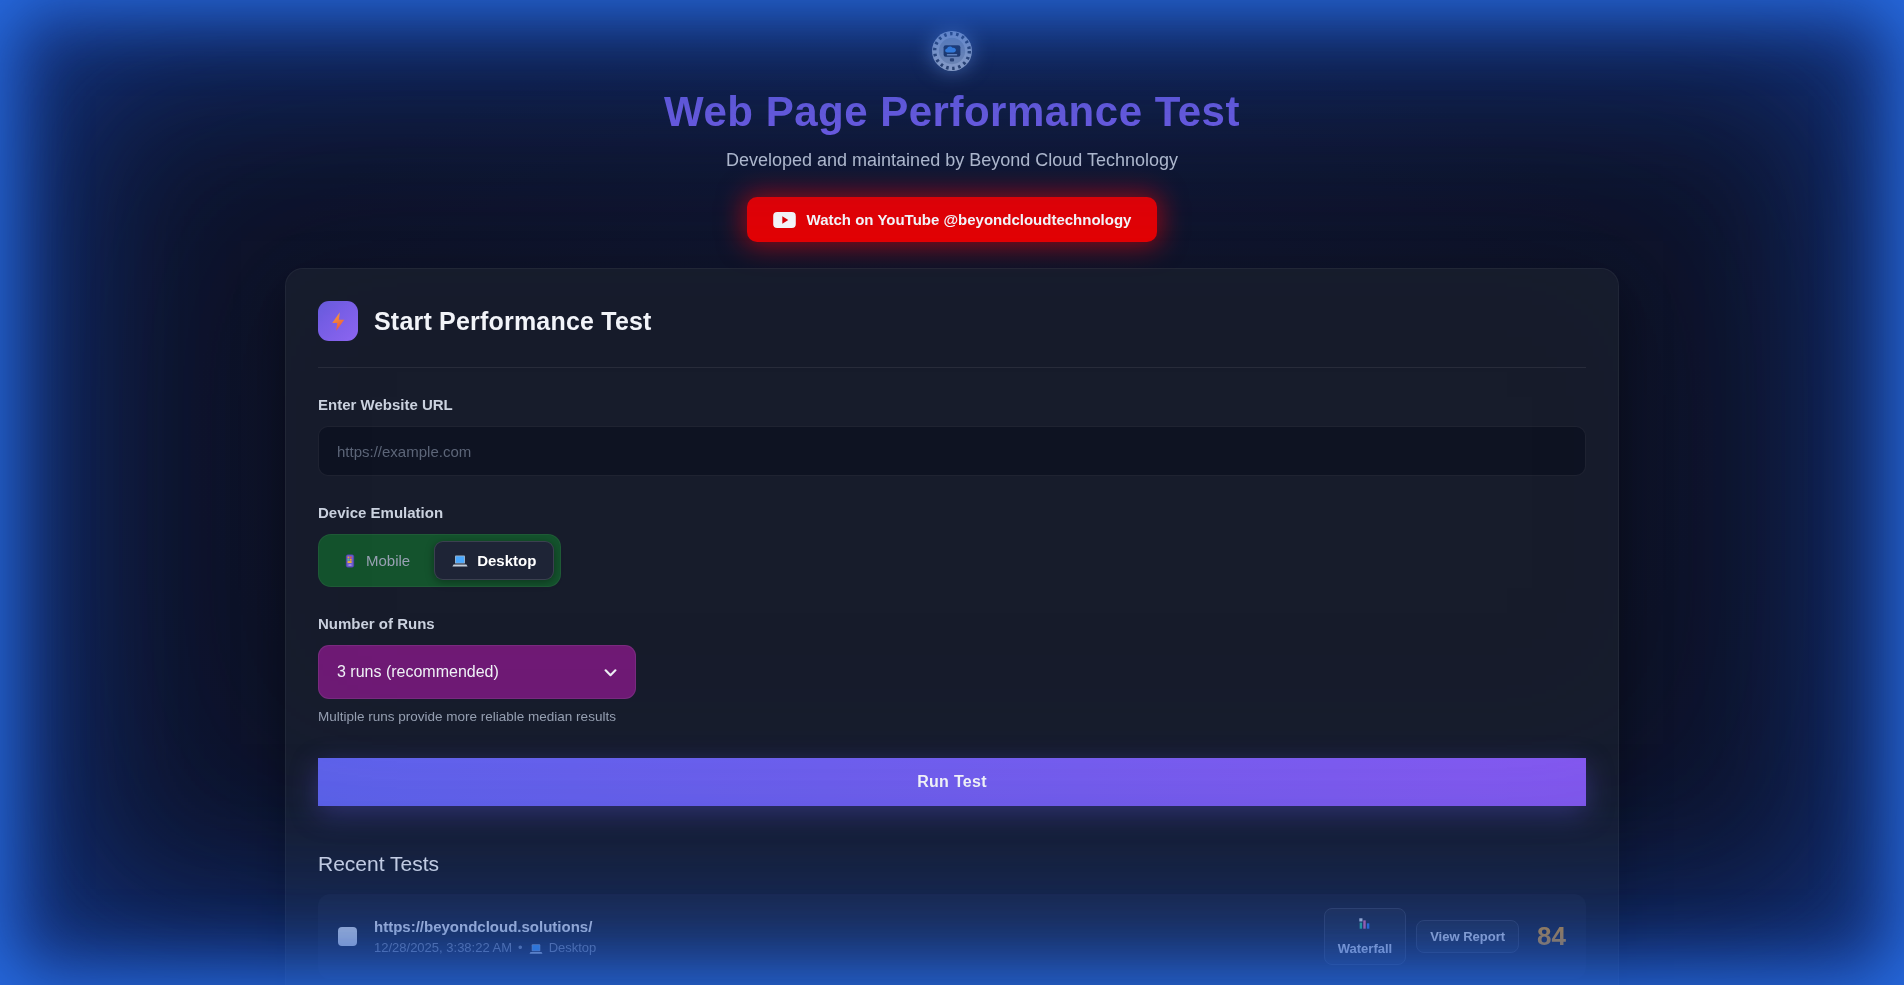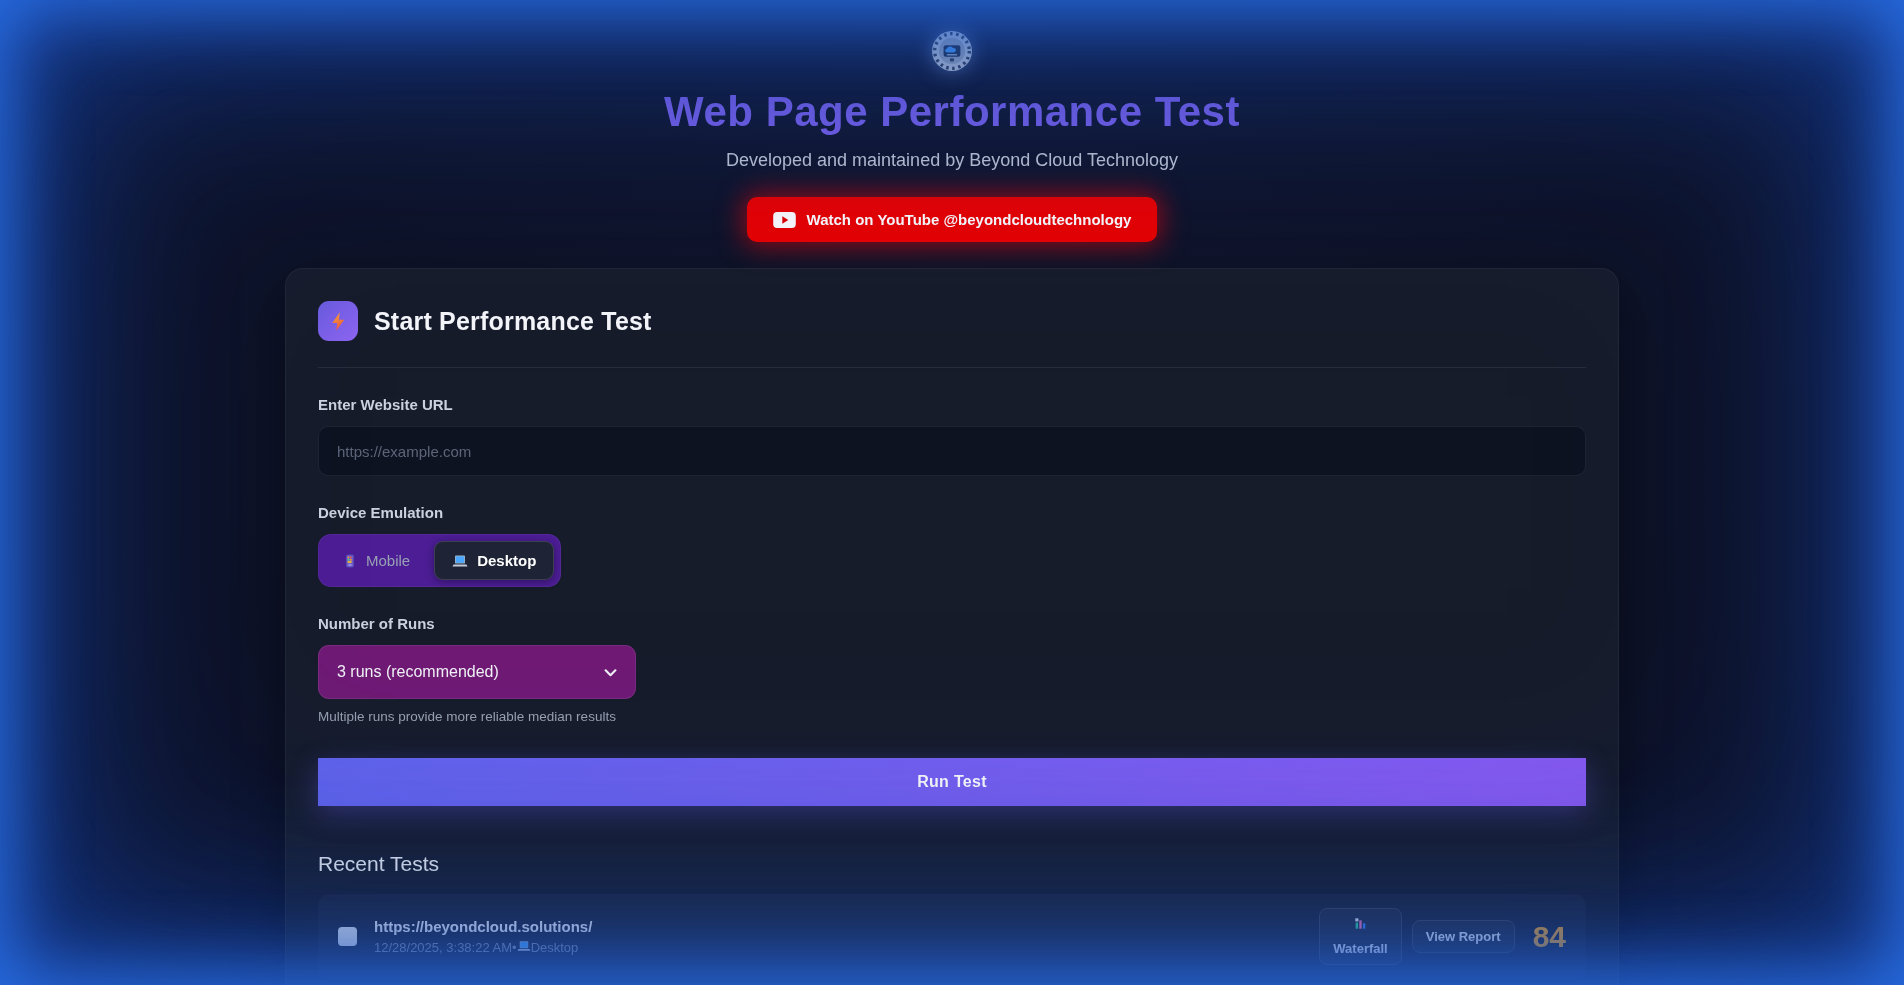--- a/index.html
+++ b/index.html
@@ -60,21 +60,21 @@
   .url-input{
     width:100%;height:50px;box-sizing:border-box;border-radius:10px;
     background:#0e1322;border:1px solid rgba(255,255,255,0.07);
     color:#e7eaf0;font-size:15px;padding:0 18px;outline:none;
     font-family:inherit;
   }
   .url-input::placeholder{color:#5c6578;}
 
   .toggle-group{
     display:inline-flex;align-items:center;gap:6px;
-    background:#4c1d95;border:1px solid rgba(255,255,255,0.05);
+    background:#14532d;border:1px solid rgba(255,255,255,0.05);
     border-radius:13px;padding:6px;
   }
   .toggle{
     display:inline-flex;align-items:center;gap:9px;
     background:transparent;border:1px solid transparent;border-radius:9px;
     color:#98a1b3;font-size:15px;font-weight:500;padding:10px 17px;cursor:pointer;
     font-family:inherit;
   }
   .toggle.active{
     background:#1e2436;border:1px solid rgba(255,255,255,0.13);
@@ -105,32 +105,32 @@
     min-height:70px;
   }
   .checkbox{
     width:19px;height:19px;border-radius:4px;background:#eef1f4;
     flex:0 0 auto;cursor:pointer;
   }
   .test-info{margin-left:17px;flex:1 1 auto;min-width:0;}
   .test-url{font-size:15px;font-weight:700;color:#f2f4f8;}
   .test-meta{
     margin-top:5px;font-size:13px;color:#8b93a4;
-    display:flex;align-items:flex-start;
+    display:flex;align-items:flex-end;gap:6px;
   }
   .test-meta .icon{display:inline-flex;line-height:0;}
   .row-actions{display:flex;align-items:center;gap:10px;flex:0 0 auto;}
   .chip-btn{
     display:inline-flex;align-items:center;gap:8px;
     background:#242b3c;border:1px solid #3c4357;border-radius:8px;
     color:#e9ebf1;font-size:13px;font-weight:700;padding:8px 13px;cursor:pointer;
     font-family:inherit;
     flex-direction:column;
   }
-  .score{font-size:30px;font-weight:700;color:#f5a623;margin-left:8px;}
+  .score{font-size:26px;font-weight:700;color:#f5a623;margin-left:8px;}
 </style>
 </head>
 <body>
 
 <div class="viewport">
   <div class="content">
 
     <header class="hero">
       <div class="logo">
         <svg viewBox="0 0 40 40" width="42" height="42">

